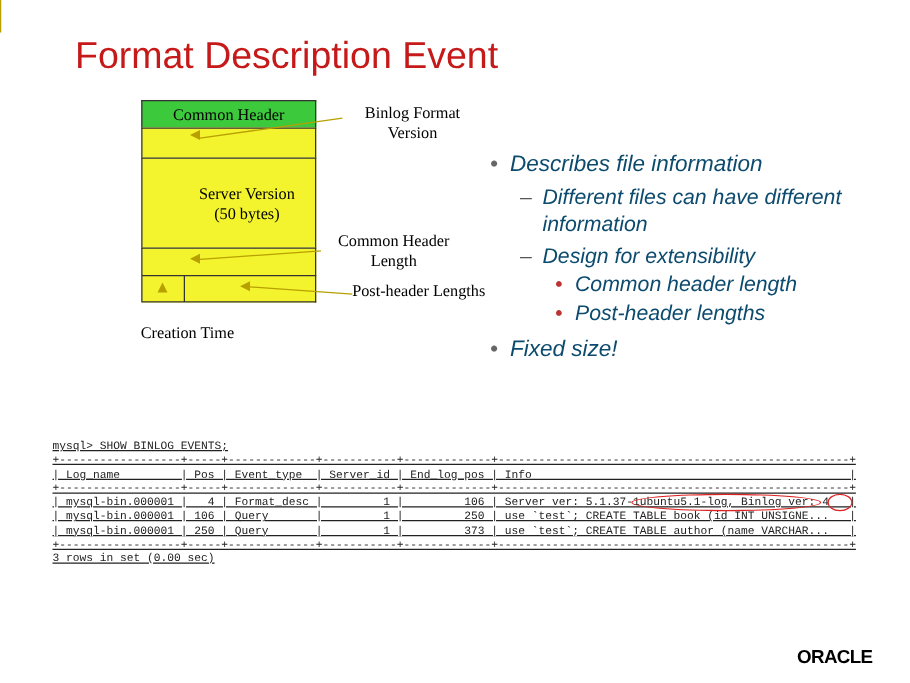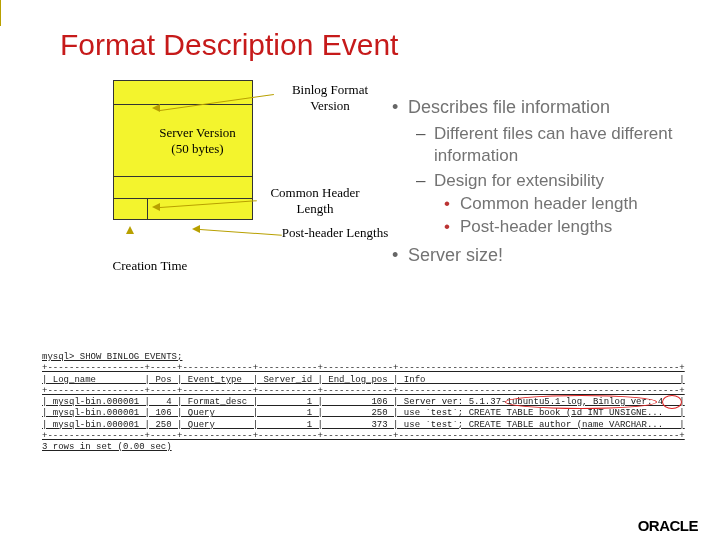--- a/index.html
+++ b/index.html
@@ -41,21 +41,21 @@
   
   .ln2 { left: 160px; top: 207px; width: 97px; transform-origin: left; transform: rotate(-4deg); }
   .ah2 { left: 152px; top: 203px; border-width: 4px 8px 4px 0; border-color: transparent #b8a000 transparent transparent; }
   
   .ln3 { left: 200px; top: 229px; width: 82px; transform-origin: left; transform: rotate(4deg); }
   .ah3 { left: 192px; top: 225px; border-width: 4px 8px 4px 0; border-color: transparent #b8a000 transparent transparent; }
   
   .ln4 { left: 130px; top: 232px; width: 1px; height: 26px; background: #b8a000; }
   .ah4 { left: 126px; top: 226px; border-width: 0 4px 8px 4px; border-color: transparent transparent #b8a000 transparent; }
   
-  .bullets { position: absolute; left: 392px; top: 96px; width: 320px; font-size: 18px; color: #737373; }
+  .bullets { position: absolute; left: 392px; top: 120px; width: 320px; font-size: 18px; color: #0c4a6e; font-style: italic; }
   .bullets ul { list-style: none; }
   .b1 > li { position: relative; padding-left: 16px; margin-bottom: 6px; line-height: 1.3; }
   .b1 > li::before { content: "•"; position: absolute; left: 0; color: #666; }
   .b2 { margin: 4px 0 4px 8px; font-size: 17px; }
   .b2 > li { position: relative; padding-left: 18px; margin-bottom: 4px; line-height: 1.25; }
   .b2 > li::before { content: "–"; position: absolute; left: 0; color: #555; }
   .b3 { margin: 2px 0 2px 10px; font-size: 17px; }
   .b3 > li { position: relative; padding-left: 16px; margin-bottom: 2px; }
   .b3 > li::before { content: "•"; position: absolute; left: 0; color: #b33; }
   
@@ -74,20 +74,21 @@
     font-family: Arial; font-weight: bold; font-size: 15px;
     color: #000000; letter-spacing: -0.5px;
   }
 </style>
 </head>
 <body>
 
 <h1 class="title">Format Description Event</h1>
 
 <div class="diag">
+  <div class="cell hdr">Common Header</div>
   <div class="cell bfv"></div>
   <div class="cell sv">
     <span>Server Version</span>
     <span>(50 bytes)</span>
   </div>
   <div class="cell chl"></div>
   <div class="row2">
     <div class="ct"></div>
     <div class="phl"></div>
   </div>
@@ -115,21 +116,21 @@
         <li>Different files can have different information</li>
         <li>
           <span>Design for extensibility</span>
           <ul class="b3">
             <li>Common header length</li>
             <li>Post-header lengths</li>
           </ul>
         </li>
       </ul>
     </li>
-    <li>Server size!</li>
+    <li>Fixed size!</li>
   </ul>
 </div>
 
 <div class="term">mysql&gt; SHOW BINLOG EVENTS;
 +------------------+-----+-------------+-----------+-------------+----------------------------------------------------+
 | Log_name         | Pos | Event_type  | Server_id | End_log_pos | Info                                               |
 +------------------+-----+-------------+-----------+-------------+----------------------------------------------------+
 | mysql-bin.000001 |   4 | Format_desc |         1 |         106 | Server ver: 5.1.37-1ubuntu5.1-log, Binlog ver: 4   |
 | mysql-bin.000001 | 106 | Query       |         1 |         250 | use `test`; CREATE TABLE book (id INT UNSIGNE...   |
 | mysql-bin.000001 | 250 | Query       |         1 |         373 | use `test`; CREATE TABLE author (name VARCHAR...   |

